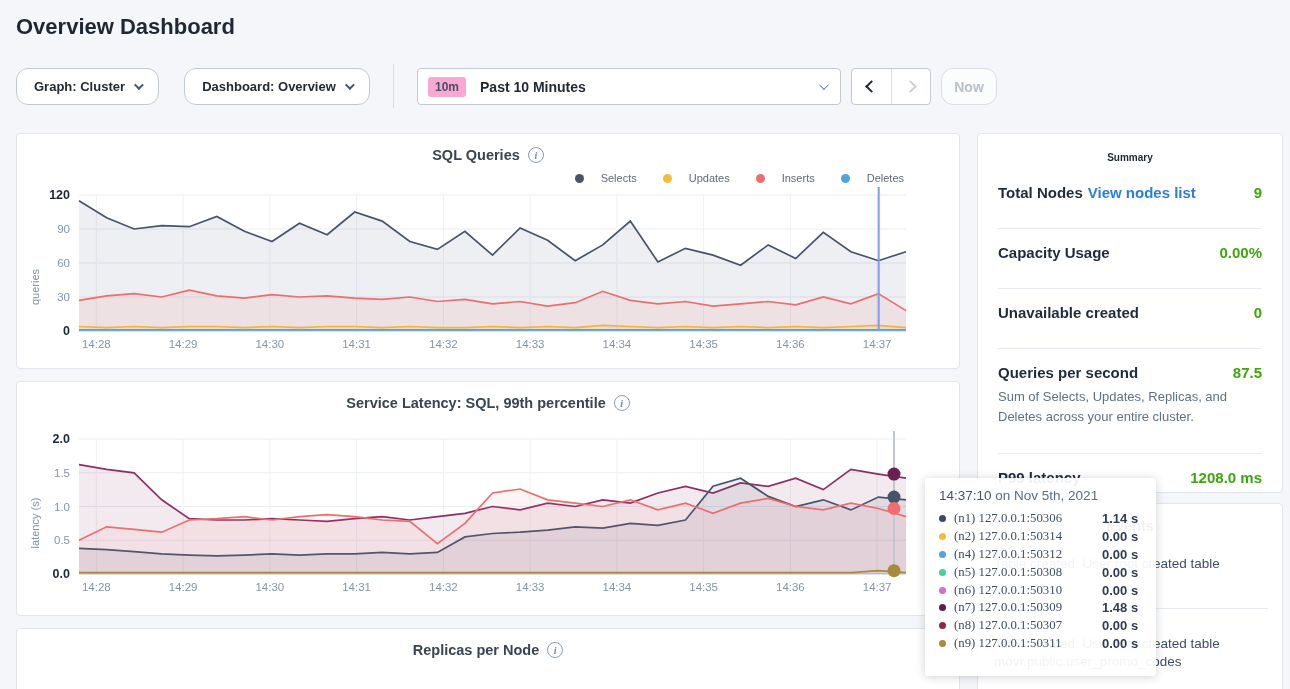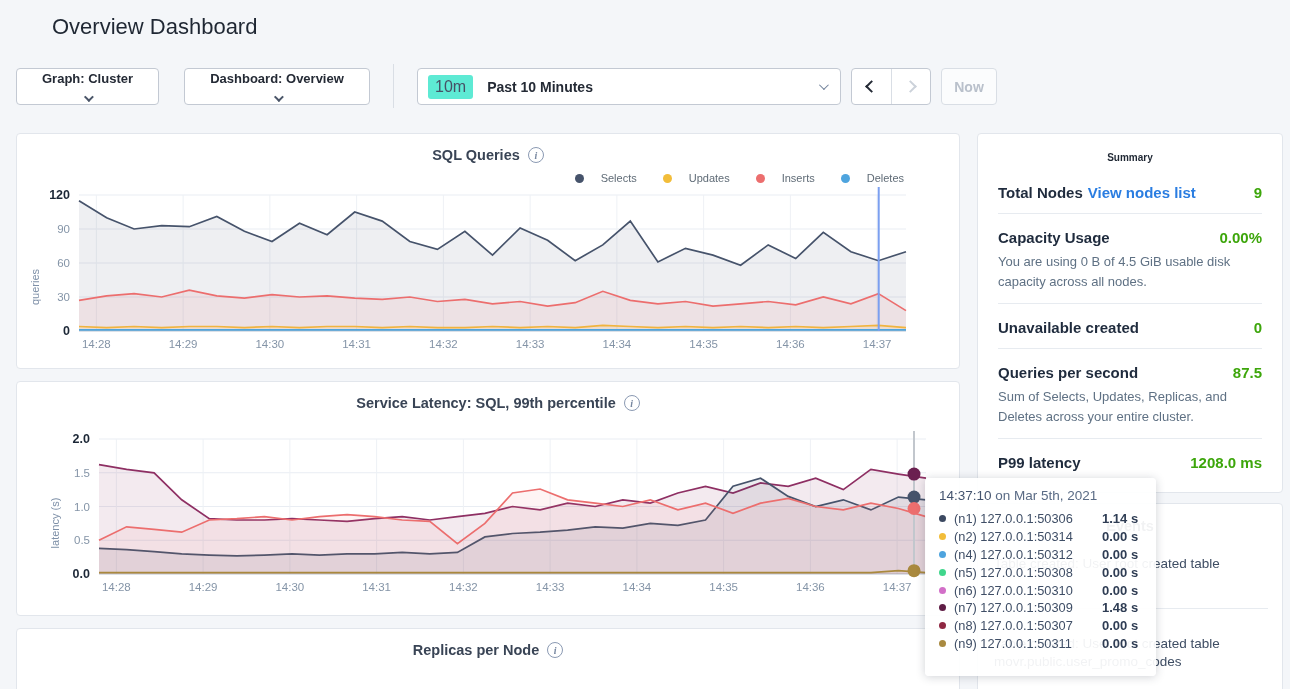--- a/index.html
+++ b/index.html
@@ -1,78 +1,78 @@
 <!DOCTYPE html>
 <html><head>
 <meta charset="utf-8">
 <style>
   * { margin:0; padding:0; box-sizing:border-box; }
   body { font-family:"Liberation Sans", sans-serif; }
   #app { position:relative; width:1290px; height:689px; background:#f4f6f9; overflow:hidden; color:#242a35; }
 
-  .page-title { position:absolute; left:16px; top:14px; font-size:22px; font-weight:400; color:#1f2733;margin-left:36px; }
-
-  
-  .btn { background:#fff; border:1px solid #c3c9d3; border-radius:4px; display:flex; align-items:center; justify-content:center; cursor:pointer;flex-direction:column; }
+  .page-title { position:absolute; left:16px; top:14px; font-size:22px; font-weight:700; color:#1f2733; }
+
+  
+  .btn { background:#fff; border:1px solid #c3c9d3; border-radius:12px; display:flex; align-items:center; justify-content:center; cursor:pointer; }
   .dd { position:absolute; top:68px; height:37px; gap:9px; font-size:13px; font-weight:700; color:#242a35; }
   .chev { width:7px; height:7px; border-right:2px solid #4a5568; border-bottom:2px solid #4a5568; transform:rotate(45deg) translateY(-2px); }
   .toolbar-divider { position:absolute; left:393px; top:64px; width:1px; height:44px; background:#d9dee5; }
   .time-select { position:absolute; left:417px; top:68px; width:424px; height:37px; background:#fff; border:1px solid #c3c9d3; border-radius:4px; display:flex; align-items:center; padding:0 14px 0 10px; cursor:pointer; }
-  .time-badge { background:#5eead4; color:#475065; font-size:16px; font-weight:400; border-radius:3px; padding:3px 7px; }
+  .time-badge { background:#f9a8d4; color:#475065; font-size:12px; font-weight:700; border-radius:3px; padding:3px 7px; }
   .time-label { font-size:14px; font-weight:700; margin-left:14px; color:#242a35; }
   .time-chev { margin-left:auto; width:7px; height:7px; border-right:1.8px solid #70819a; border-bottom:1.8px solid #70819a; transform:rotate(45deg) translateY(-2px); }
   .arrow-group { position:absolute; left:851px; top:68px; width:80px; height:37px; background:#fff; border:1px solid #c3c9d3; border-radius:4px; display:flex; overflow:hidden; }
   .arrow-btn { flex:1; display:flex; align-items:center; justify-content:center; cursor:pointer; }
   .arrow-btn + .arrow-btn { border-left:1px solid #d9dee5; }
   .arr { width:9px; height:9px; border-right:2.4px solid #242a35; border-bottom:2.4px solid #242a35; }
   .arr.left { transform:rotate(135deg); }
   .arr.right { transform:rotate(-45deg); border-color:#ccd2da; }
   .now-btn { position:absolute; left:941px; top:68px; width:56px; height:37px; border-color:#d9dee5; background:#fbfcfd; font-size:14px; font-weight:700; color:#b9c0cb; }
 
   
   .card { position:absolute; background:#fff; border:1px solid #e2e6ec; border-radius:4px; }
   #card-sql     { left:16px;  top:133px; width:944px; height:236px; }
-  #card-latency { left:16px;  top:381px; width:944px; height:235px;padding-left:20px; }
+  #card-latency { left:16px;  top:381px; width:944px; height:235px; }
   #card-replicas{ left:16px;  top:628px; width:944px; height:120px; }
   #card-summary { left:977px; top:133px; width:306px; height:360px; }
   #card-events  { left:977px; top:503px; width:306px; height:210px; }
 
   .chart-title-row { display:flex; align-items:flex-end; justify-content:center; gap:8px; margin-top:13px; }
   .chart-title { font-size:14.5px; font-weight:700; color:#394455; }
   .info-icon { width:16px; height:16px; border:1.2px solid #8b9ab3; border-radius:50%; color:#7787a0; font-size:10px; font-weight:700; display:flex; align-items:center; justify-content:center; cursor:pointer; font-family:"Liberation Serif", serif; font-style:italic; }
 
   .legend-row { display:flex; justify-content:flex-end; gap:26px; padding-right:55px; margin-top:8px; height:14px; }
   .legend-item { display:flex; align-items:center; gap:17px; font-size:11px; color:#5f6b76; cursor:pointer; }
   .ldot { width:9px; height:9px; border-radius:50%; }
 
   .y-axis-title { position:absolute; left:-22px; font-size:11px; color:#7e90a8; transform:rotate(-90deg); width:80px; text-align:center; }
   svg text { font-family:"Liberation Sans", sans-serif; }
 
   
   .summary-title { text-align:center; font-size:10px; font-weight:700; color:#1f2733; padding-top:18px; }
   .summary-body { padding:6px 20px 0 20px; }
-  .srow { display:flex; align-items:flex-end; padding:15px 0 12px 0; border-bottom:1px solid #e7ebf0; flex-wrap:wrap; }
+  .srow { display:flex; align-items:flex-end; padding:15px 0 27px 0; border-bottom:1px solid #e7ebf0; flex-wrap:wrap; }
   .srow:last-child { border-bottom:none; }
   .slabel { font-size:15px; font-weight:700; color:#1f2b3d; }
   .slink { font-size:15px; font-weight:700; color:#2a7de1; margin-left:5px; cursor:pointer; text-decoration:none; }
   .sval { margin-left:auto; font-size:15px; font-weight:700; color:#3da60b; }
   .ssub { width:100%; font-size:13px; color:#5f7184; line-height:1.5; padding-top:6px; }
 
   
   .events-heading { position:absolute; top:14px; width:100%; text-align:center; font-size:14.5px; font-weight:700; color:#394455; }
   .event-line { position:absolute; left:16px; width:420px; font-size:13.5px; color:#3e4d63; white-space:nowrap; }
   .event-divider { position:absolute; left:16px; right:14px; top:104px; height:1px; background:#e7ebf0; }
 
   
   .tooltip { position:absolute; left:925px; top:478px; width:231px; height:198px; background:rgba(255,255,255,0.93); border-radius:4px; box-shadow:0 1px 10px rgba(40,50,70,0.22); z-index:50; padding:10px 12px 8px 14px; }
   .tooltip-title { font-size:13.5px; color:#5a6b85; margin-bottom:7px; }
   .tooltip-title b { color:#43536e; font-weight:400; }
   .trow { display:flex; align-items:center; height:17.8px; }
   .tdot { width:7px; height:7px; border-radius:50%; margin-right:8px; flex:none; }
-  .tnode { font-size:12.8px; color:#3f4e66; width:148px; flex:none; }
+  .tnode { font-size:12.8px; color:#3f4e66; width:148px; flex:none;font-family:Liberation Serif, serif; }
   .tval { font-size:13px; font-weight:700; color:#2f3d54; }
 </style>
 </head>
 <body>
 
 <div id="app">
 
   <h1 class="page-title">Overview Dashboard</h1>
 
   <div class="btn dd" style="left:16px; width:143px;">
@@ -236,21 +236,20 @@
     <div class="summary-title">Summary</div>
     <div class="summary-body">
       <div class="srow">
         <span class="slabel">Total Nodes</span>
         <a class="slink">View nodes list</a>
         <span class="sval">9</span>
       </div>
       <div class="srow">
         <span class="slabel">Capacity Usage</span>
         <span class="sval">0.00%</span>
-        <span class="ssub">You are using 0 B of 4.5 GiB usable disk capacity across all nodes.</span>
       </div>
       <div class="srow">
         <span class="slabel">Unavailable created</span>
         <span class="sval">0</span>
       </div>
       <div class="srow">
         <span class="slabel">Queries per second</span>
         <span class="sval">87.5</span>
         <span class="ssub">Sum of Selects, Updates, Replicas, and Deletes across your entire cluster.</span>
       </div>
@@ -263,21 +262,21 @@
 
   <div class="card" id="card-events">
     <div class="events-heading">Events</div>
     <div class="event-line" style="top:52px;">Table created: User root created table</div>
     <div class="event-divider"></div>
     <div class="event-line" style="top:132px;">Table created: User root created table</div>
     <div class="event-line" style="top:150px;">movr.public.user_promo_codes</div>
   </div>
 
   <div class="tooltip">
-    <div class="tooltip-title"><b>14:37:10</b><span> on Mar 5th, 2021</span></div>
+    <div class="tooltip-title"><b>14:37:10</b><span> on Nov 5th, 2021</span></div>
     <div class="trow">
         <span class="tdot" style="background-color: rgb(60, 73, 97);"></span>
         <span class="tnode">(n1) 127.0.0.1:50306</span>
         <span class="tval">1.14 s</span>
       </div>
     <div class="trow">
         <span class="tdot" style="background-color: rgb(242, 189, 58);"></span>
         <span class="tnode">(n2) 127.0.0.1:50314</span>
         <span class="tval">0.00 s</span>
       </div>

